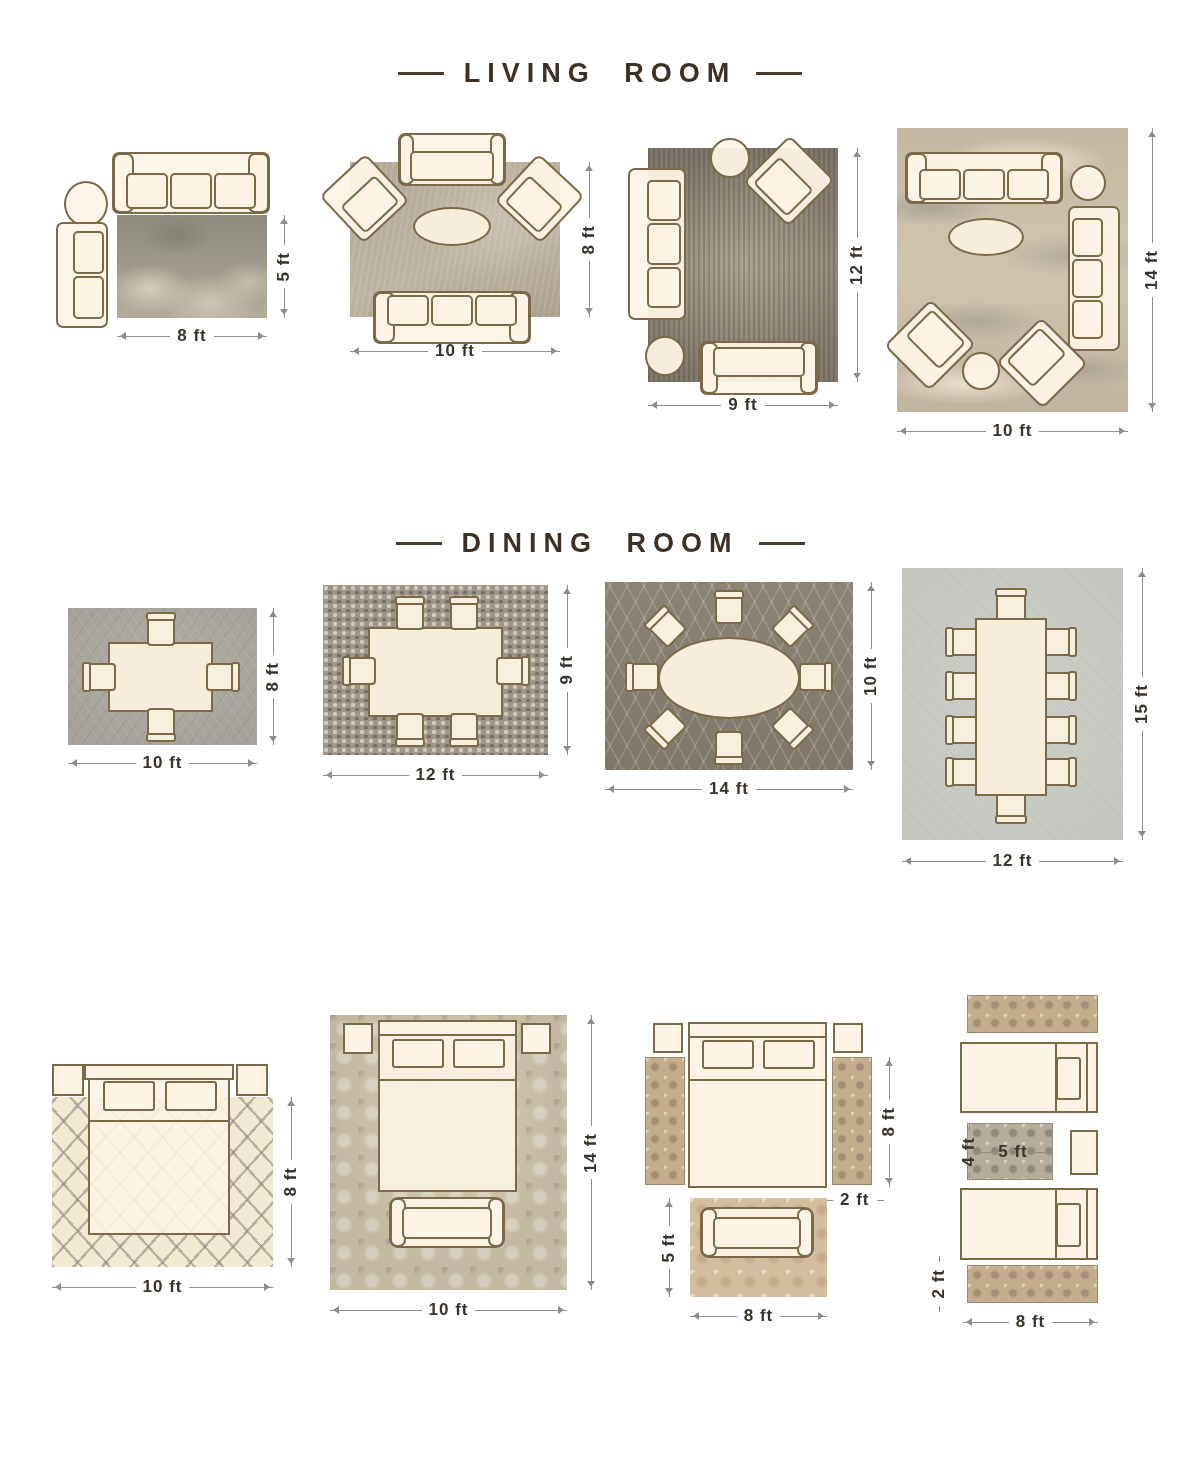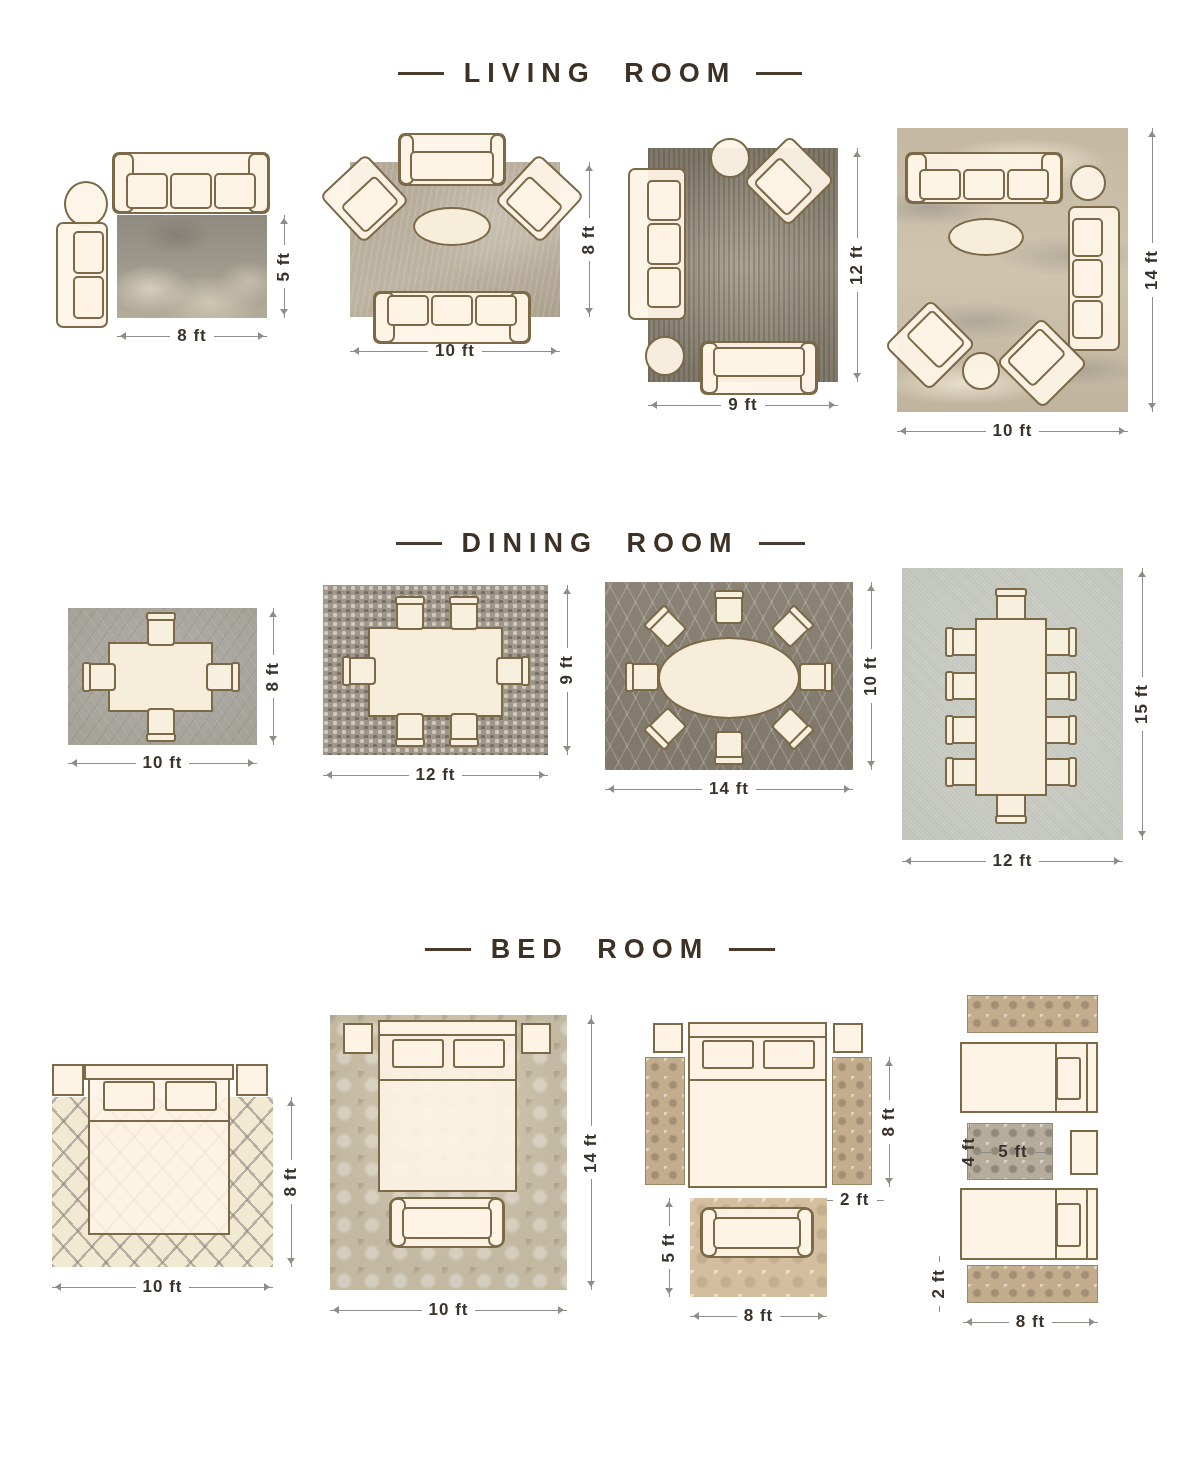--- a/index.html
+++ b/index.html
@@ -134,25 +134,20 @@
   <div class="sec-title" style="top:58px;">
     <span class="dash"></span>
     <span>LIVING ROOM</span>
     <span class="dash"></span>
   </div>
   <div class="sec-title" style="top:528px;">
     <span class="dash"></span>
     <span>DINING ROOM</span>
     <span class="dash"></span>
   </div>
-  <div class="sec-title" style="top:934px;">
-    <span class="dash"></span>
-    <span>BED ROOM</span>
-    <span class="dash"></span>
-  </div>
 
   <div class="rug rug-l1 abs" style="left:117px;top:215px;width:150px;height:103px;"></div>
   <div class="piece" style="left:112px;top:152px;width:158px;height:62px;">
     <span class="armL"></span>
       <span class="armR"></span>
     <span class="row">
         <i></i>
         <i></i>
         <i></i>
       </span>

